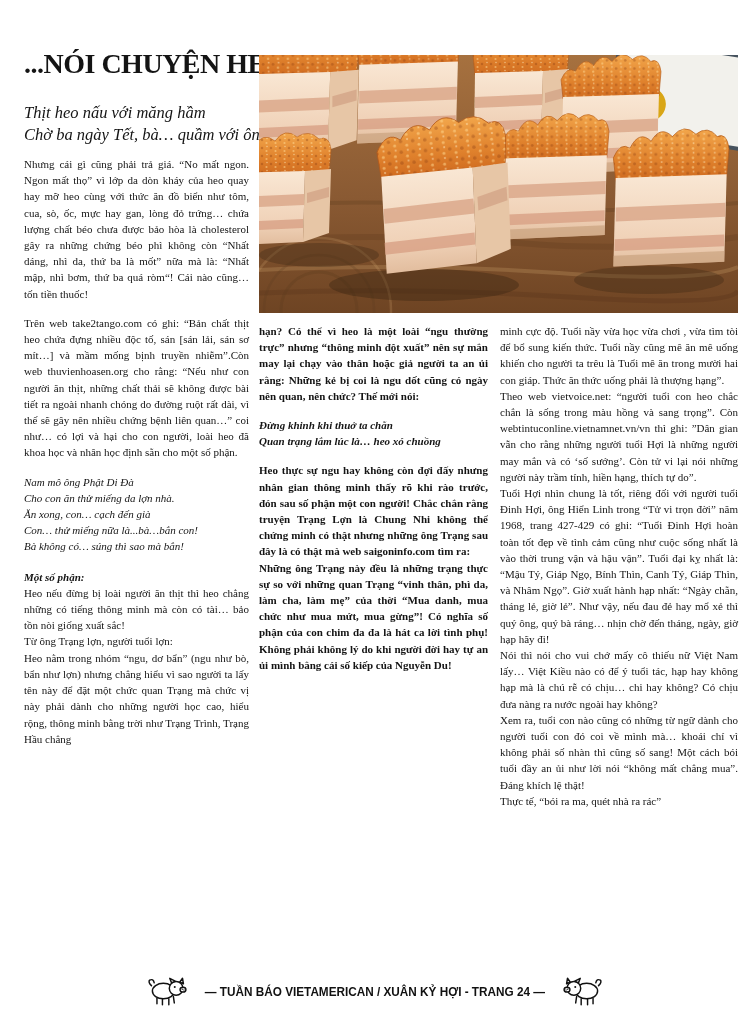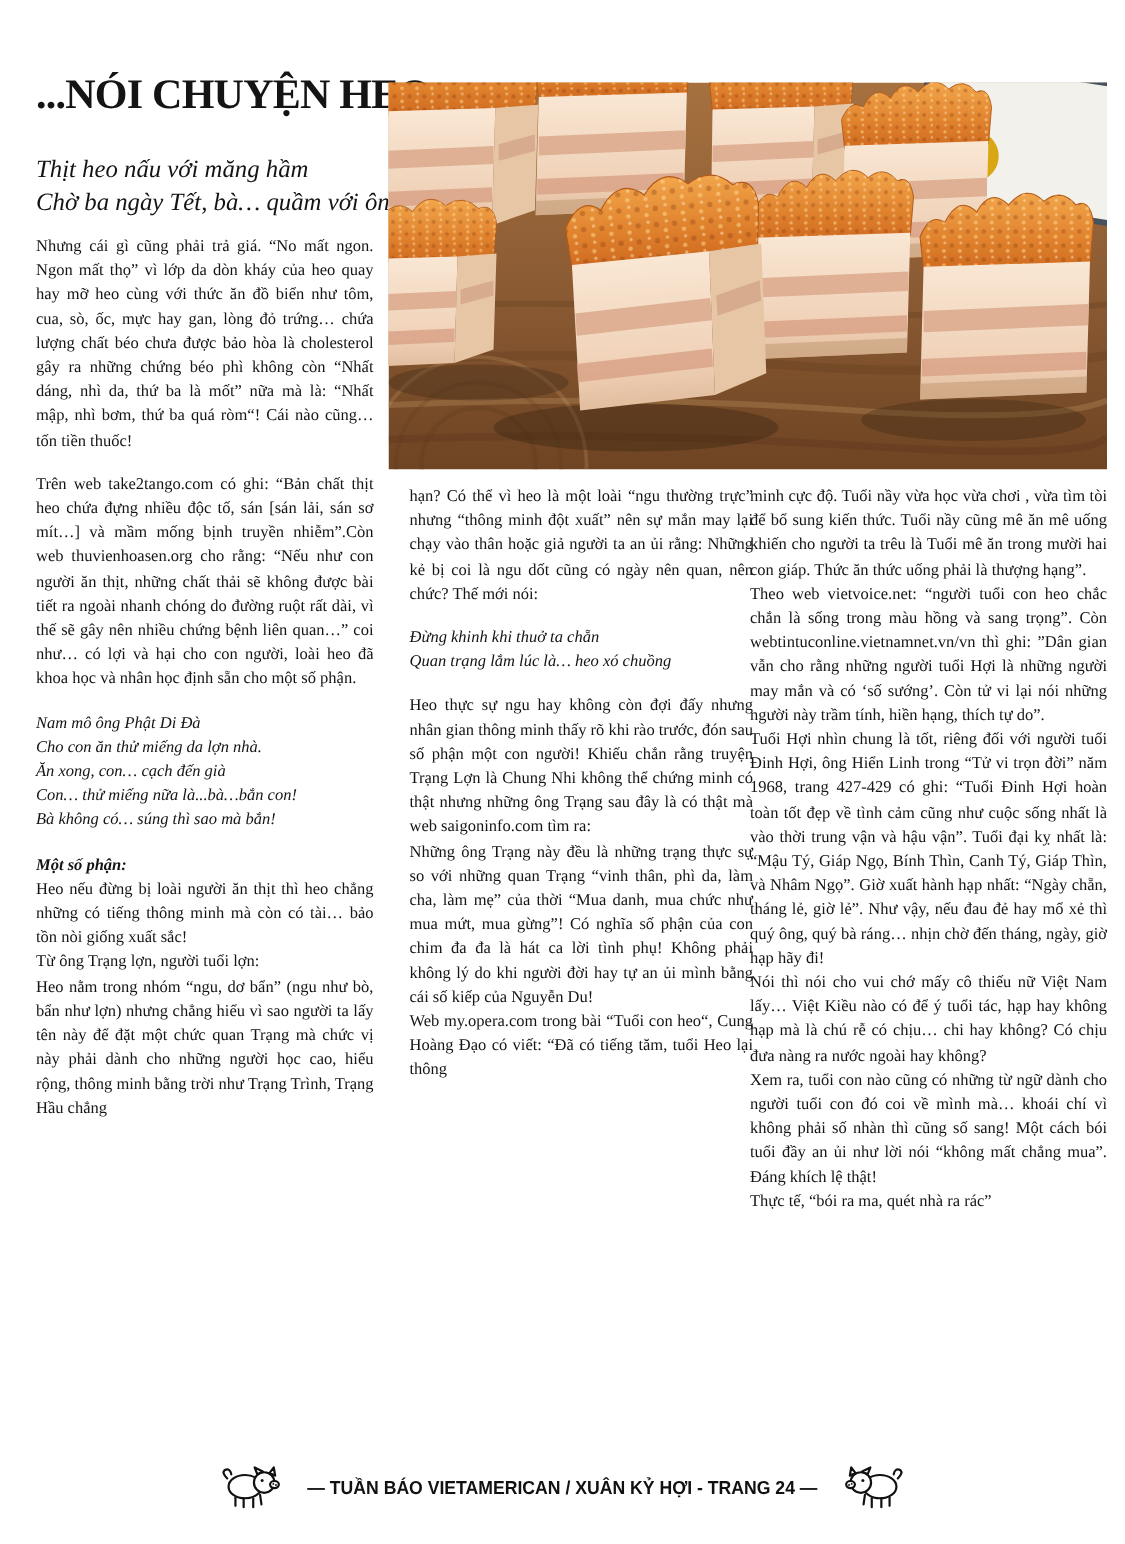--- a/index.html
+++ b/index.html
@@ -17,21 +17,21 @@
     font-style:italic; font-size:16.5px; line-height:22px; white-space:nowrap;
   }
   .photo {
     position:absolute; left:259px; top:55px; width:479px; height:258px;
   }
   .photo svg { display:block; width:100%; height:100%; }
   .col {
     position:absolute; font-size:11px; line-height:16.2px; text-align:justify;
   }
   .col1 { left:24px;  top:156px; width:225px; }
-  .col2 { left:273px; top:323px; width:229px; }
+  .col2 { left:259px; top:323px; width:229px;font-weight:bold; }
   .col3 { left:500px; top:323px; width:238px; }
   .blk { margin:0; }
   .gap { margin-top:13px; }
   .verse { font-style:italic; margin:13px 0; text-align:justify; }
   .verse div { min-height:16.2px; }
   .head { font-weight:700; font-style:italic; margin-top:14px; }
   .footer {
     position:absolute; left:0; top:976px; width:750px;
     display:flex; align-items:center; justify-content:center; gap:6px;
   }
@@ -142,23 +142,22 @@
     <p class="blk">Từ ông Trạng lợn, người tuổi lợn:</p>
     <p class="blk">Heo nằm trong nhóm “ngu, dơ bẩn” (ngu như bò, bẩn như lợn) nhưng chẳng hiểu vì sao người ta lấy tên này để đặt một chức quan Trạng mà chức vị này phải dành cho những người học cao, hiểu rộng, thông minh bằng trời như Trạng Trình, Trạng Hầu chẳng</p>
   </div>
 
   <div class="col col2">
     <p class="blk">hạn? Có thể vì heo là một loài “ngu thường trực” nhưng “thông minh đột xuất” nên sự mắn may lại chạy vào thân hoặc giả người ta an ủi rằng: Những kẻ bị coi là ngu dốt cũng có ngày nên quan, nên chức? Thế mới nói:</p>
     <div class="verse">
       <div>Đừng khinh khi thuở ta chẵn</div>
       <div>Quan trạng lắm lúc là… heo xó chuồng</div>
     </div>
-    <p class="blk">Heo thực sự ngu hay không còn đợi đấy nhưng nhân gian thông minh thấy rõ khi rào trước, đón sau số phận một con người! Khiếu chắn rằng truyện Trạng Lợn là Chung Nhi không thể chứng minh có thật nhưng những ông Trạng sau đây là có thật mà web saigoninfo.com tìm ra:</p>
+    <p class="blk">Heo thực sự ngu hay không còn đợi đấy nhưng nhân gian thông minh thấy rõ khi rào trước, đón sau số phận một con người! Chắc chắn rằng truyện Trạng Lợn là Chung Nhi không thể chứng minh có thật nhưng những ông Trạng sau đây là có thật mà web saigoninfo.com tìm ra:</p>
     <p class="blk">Những ông Trạng này đều là những trạng thực sự so với những quan Trạng “vinh thân, phì da, làm cha, làm mẹ” của thời “Mua danh, mua chức như mua mứt, mua gừng”! Có nghĩa số phận của con chim đa đa là hát ca lời tình phụ! Không phải không lý do khi người đời hay tự an ủi mình bằng cái số kiếp của Nguyễn Du!</p>
-    <p class="blk">Web my.opera.com trong bài “Tuổi con heo“, Cung Hoàng Đạo có viết: “Đã có tiếng tăm, tuổi Heo lại thông</p>
   </div>
 
   <div class="col col3">
     <p class="blk">minh cực độ. Tuổi nầy vừa học vừa chơi , vừa tìm tòi để bổ sung kiến thức. Tuổi nầy cũng mê ăn mê uống khiến cho người ta trêu là Tuổi mê ăn trong mười hai con giáp. Thức ăn thức uống phải là thượng hạng”.</p>
     <p class="blk">Theo web vietvoice.net: “người tuổi con heo chắc chắn là sống trong màu hồng và sang trọng”. Còn webtintuconline.vietnamnet.vn/vn thì ghi: ”Dân gian vẫn cho rằng những người tuổi Hợi là những người may mắn và có ‘số sướng’. Còn tử vi lại nói những người này trầm tính, hiền hạng, thích tự do”.</p>
     <p class="blk">Tuổi Hợi nhìn chung là tốt, riêng đối với người tuổi Đinh Hợi, ông Hiển Linh trong “Tử vi trọn đời” năm 1968, trang 427-429 có ghi: “Tuổi Đinh Hợi hoàn toàn tốt đẹp về tình cảm cũng như cuộc sống nhất là vào thời trung vận và hậu vận”. Tuổi đại kỵ nhất là: “Mậu Tý, Giáp Ngọ, Bính Thìn, Canh Tý, Giáp Thìn, và Nhâm Ngọ”. Giờ xuất hành hạp nhất: “Ngày chẵn, tháng lẻ, giờ lẻ”. Như vậy, nếu đau đẻ hay mổ xẻ thì quý ông, quý bà ráng… nhịn chờ đến tháng, ngày, giờ hạp hãy đi!</p>
     <p class="blk">Nói thì nói cho vui chớ mấy cô thiếu nữ Việt Nam lấy… Việt Kiều nào có để ý tuổi tác, hạp hay không hạp mà là chú rễ có chịu… chi hay không? Có chịu đưa nàng ra nước ngoài hay không?</p>
     <p class="blk">Xem ra, tuổi con nào cũng có những từ ngữ dành cho người tuổi con đó coi về mình mà… khoái chí vì không phải số nhàn thì cũng số sang! Một cách bói tuổi đầy an ủi như lời nói “không mất chẳng mua”. Đáng khích lệ thật!</p>
     <p class="blk">Thực tế, “bói ra ma, quét nhà ra rác”</p>
   </div>

